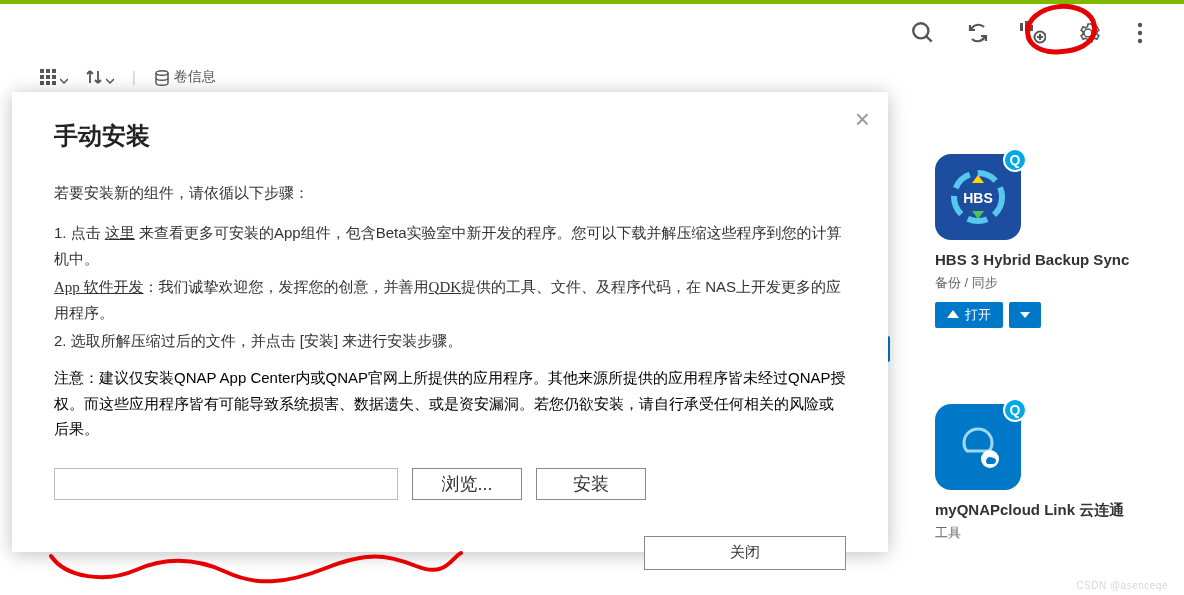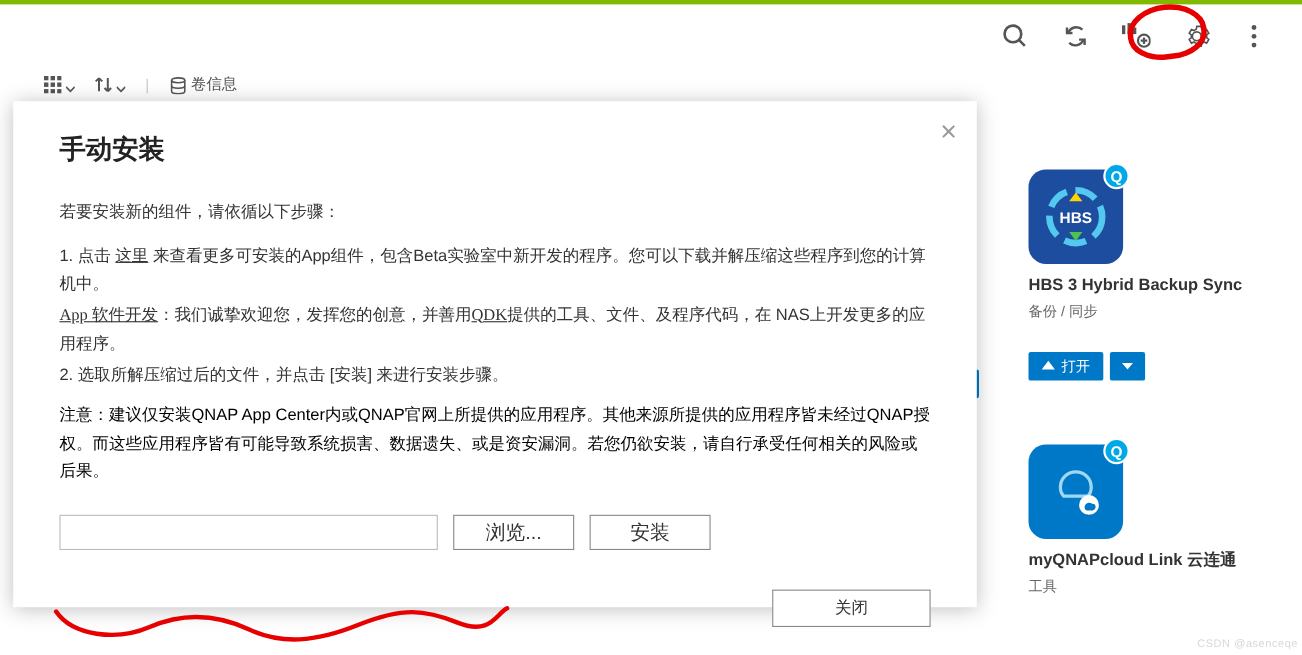--- a/index.html
+++ b/index.html
@@ -16,21 +16,21 @@
 .toolbar-annotation { position:absolute; left:1025px; top:4px; width:72px; height:50px; border:5px solid #e60000; border-radius:50% 50% 45% 45%; pointer-events:none; transform:rotate(-6deg); z-index:200; }
 
 .page-content { position:relative; height:calc(595px - 4px - 58px - 30px); }
 .app-card { position:absolute; width:240px; }
 .card-icon { width:86px; height:86px; border-radius:16px; position:relative; display:flex; align-items:center; justify-content:center; }
 .hbs-icon { background:#1d4d9e; }
 .hbs-icon svg { width:60px; height:60px; }
 .q-badge { position:absolute; top:-6px; right:-6px; width:24px; height:24px; border-radius:50%; background:#00a8e8; color:#fff; font-size:14px; font-weight:bold; display:flex; align-items:center; justify-content:center; border:2px solid #fff; }
 .card-title { font-size:15px; color:#333; font-weight:bold; margin-top:10px; line-height:1.3; }
 .card-sub { font-size:13px; color:#666; margin-top:4px; }
-.card-btns { display:flex; gap:6px; margin-top:28px; }
+.card-btns { display:flex; gap:6px; margin-top:10px; }
 .btn-open { background:#0078c8; color:#fff; font-size:13px; padding:4px 12px; border:none; border-radius:2px; display:flex; align-items:center; gap:6px; cursor:pointer; }
 .btn-open::before { content:""; width:0; height:0; border-left:6px solid transparent; border-right:6px solid transparent; border-bottom:8px solid currentColor; display:inline-block; transform:translateY(-1px);}
 .btn-dropdown { background:#0078c8; color:#fff; border:none; border-radius:2px; width:32px; display:flex; align-items:center; justify-content:center; cursor:pointer;}
 .btn-dropdown::after { content:""; width:0; height:0; border-left:5px solid transparent; border-right:5px solid transparent; border-top:6px solid #fff; }
 .myq-icon { background:#0078c8; }
 .myq-icon svg { width:56px; height:56px; }
 
 .warning-fragment { position:absolute; left:865px; top:120px; width:22px; height:20px; background:#f59e0b; border-radius:4px 4px 0 0; }
 .blue-fragment { position:absolute; left:860px; top:244px; width:30px; height:26px; background:#0078c8; border-radius:2px; display:flex; align-items:center; justify-content:center; }
 .blue-fragment::after { content:"✓"; color:#fff; font-size:14px; }
@@ -42,24 +42,24 @@
 .modal-title { font-size:24px; font-weight:bold; color:#222; margin-bottom:28px; }
 .modal-body { font-size:15px; color:#333; line-height:1.7; }
 .modal-body p { margin-bottom:2px; }
 .link-inline { text-decoration:underline; color:#333; cursor:pointer;font-family:Liberation Serif, serif; }
 .notice { color:#000000; margin-top:12px; }
 .notice .notice-label { }
 .input-row { display:flex; gap:14px; margin-top:26px; }
 .file-input { width:344px; height:32px; border:1px solid #bbb; padding:0 6px; font-size:14px; background:#fff; }
 .modal-btn { width:110px; height:32px; border:1px solid #888; background:#fff; font-size:18px; color:#333; cursor:pointer; }
 .footer-row { display:flex; justify-content:flex-end; margin-top:36px; }
-.close-btn { width:144px; height:34px; border:1px solid #888; background:#fff; font-size:15px; color:#333; cursor:pointer; }
+.close-btn { width:202px; height:34px; border:1px solid #888; background:#fff; font-size:15px; color:#333; cursor:pointer; }
 
 .ann-path { position:absolute; left:46px; top:456px; width:420px; height:40px; z-index:150; pointer-events:none; }
-.watermark { position:absolute; right:4px; bottom:4px; font-size:10px; color:#d8d8d8; letter-spacing:0.5px; }
+.watermark { position:absolute; right:16px; bottom:4px; font-size:10px; color:#d8d8d8; letter-spacing:0.5px; }
 </style>
 </head>
 <body>
 
 <div class="top-accent"></div>
 
 <div class="toolbar">
   <span class="icon">
     <svg width="26" height="26" viewBox="0 0 24 24" fill="none" stroke="#555" stroke-width="2.2">
         <circle cx="10" cy="10" r="7"></circle>

